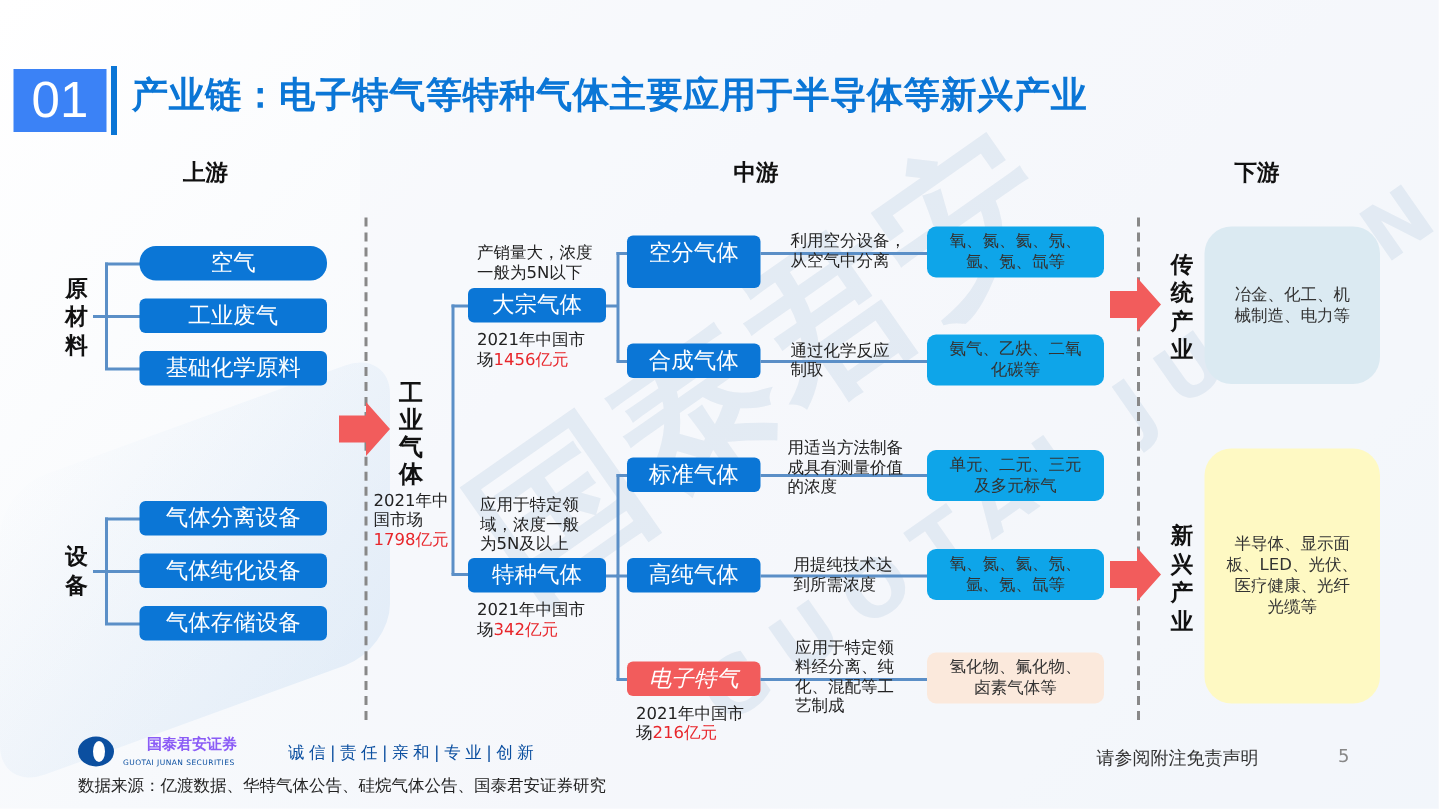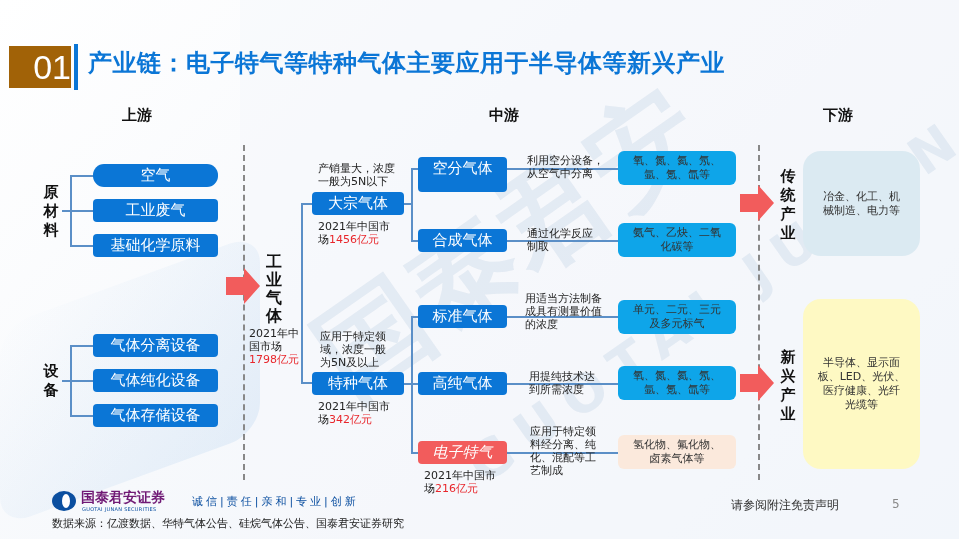--- a/index.html
+++ b/index.html
@@ -15,22 +15,22 @@
   
   .wm-shape1 { position:absolute; left:0; top:280px; width:260px; height:200px;
     background:linear-gradient(135deg, rgba(200,220,240,0.0), rgba(190,215,240,0.35));
     transform:skewY(-20deg); border-radius:30px; }
   .wm-shape2 { position:absolute; left:240px; top:0; width:720px; height:539px;
     background:rgba(245,248,252,0.55); }
   .wm-text { position:absolute; font-family:"DejaVu Sans", sans-serif; font-weight:bold;
     color:rgba(170,195,220,0.25); transform:rotate(-35deg); white-space:nowrap; }
 
   
-  .num-box { left:9px; top:46px; width:62px; height:42px; background:#a16207; color:#fff;
-    font-family:"Liberation Sans", sans-serif; font-size:34px; line-height:42px; text-align:right; }
+  .num-box { left:9px; top:46px; width:62px; height:42px; background:#3b82f6; color:#fff;
+    font-family:"Liberation Sans", sans-serif; font-size:34px; line-height:42px; text-align:center; }
   .num-bar { left:74px; top:44px; width:4px; height:46px; background:#0b76d6; }
   .title { left:88px; top:47px; font-size:24px; font-weight:bold; color:#0b76d6; letter-spacing:0.5px; white-space:nowrap; }
 
   .section-head { font-size:15px; font-weight:bold; color:#111; }
 
   
   .bbox { position:absolute; background:#0b76d6; color:#fff; border-radius:4px;
     text-align:center; font-size:15px; }
   .rbox { position:absolute; background:#f25c5c; color:#fff; border-radius:4px;
     text-align:center; font-size:15px;font-style:italic; }
@@ -46,21 +46,21 @@
   .red { color:#e8262b; }
 
   .line { position:absolute; background:#5b8fc7; }
   .dash { position:absolute; width:0; border-left:2px dashed #888; }
 
   .arrow { position:absolute; width:34px; height:36px; }
 
   
   .logo-circle { left:52px; top:491px; width:24px; height:20px; border-radius:50%; background:#0b4fa0; }
   .logo-inner { left:62px; top:494px; width:8px; height:14px; border-radius:50%; background:#fff; }
-  .logo-text { left:81px; top:489px; font-size:14px; font-weight:bold; color:#701a75; }
+  .logo-text { left:98px; top:489px; font-size:10px; font-weight:bold; color:#8b5cf6; }
   .logo-sub { left:82px; top:506px; font-size:5px; color:#0b4fa0; letter-spacing:0.3px; }
   .motto { left:192px; top:494px; font-size:11px; color:#0b4fa0; letter-spacing:3px; }
   .source { left:52px; top:516px; font-size:11px; color:#222; }
   .disclaimer { left:731px; top:497px; font-size:12px; color:#333; }
   .page-num { left:892px; top:497px; font-size:12px; color:#888; }
 </style>
 </head>
 <body>
 
 <div class="wm-shape2"></div>

